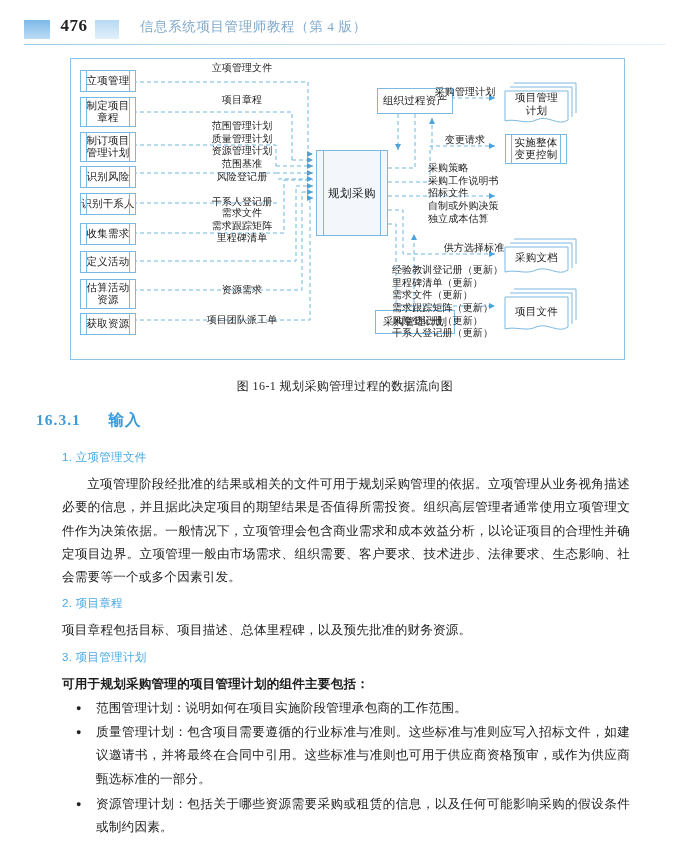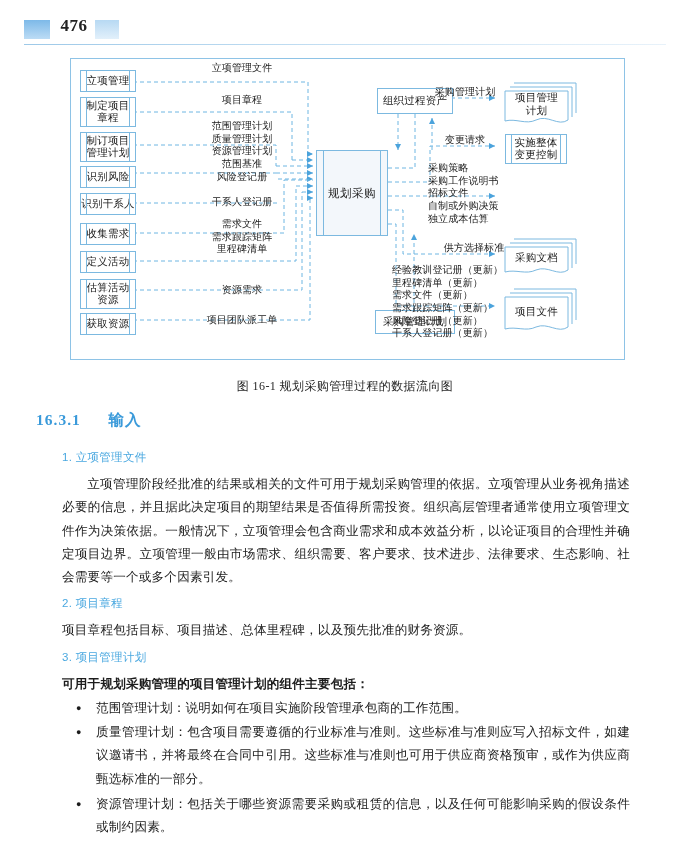--- a/index.html
+++ b/index.html
@@ -208,20 +208,21 @@
     color: #1c1c1c;
   }
 </style>
 </head>
 <body>
 
 <div class="page-header">
   <div class="hdr-swatch-left"></div>
   <div class="hdr-pageno">476</div>
   <div class="hdr-swatch-right"></div>
+  <div class="hdr-title">信息系统项目管理师教程（第 4 版）</div>
   <div class="hdr-rule"></div>
 </div>
 
 <div class="figure-wrap">
   <div class="fig-frame"></div>
 
   <svg class="wires" viewBox="0 0 555 302" preserveAspectRatio="none">
     <defs>
       <marker id="ah" markerWidth="7" markerHeight="7" refX="6" refY="3" orient="auto">
         <path d="M0,0 L6,3 L0,6 z" fill="#4ba3dc"></path>
@@ -297,21 +298,21 @@
   </div>
 
   <div class="flabel center" style="left:112px; top:4px; width:120px;">立项管理文件</div>
   <div class="flabel center" style="left:112px; top:36px; width:120px;">项目章程</div>
   <div class="flabel center" style="left:110px; top:62px; width:124px;">范围管理计划
 质量管理计划
 资源管理计划
 范围基准
 风险登记册</div>
   <div class="flabel center" style="left:110px; top:138px; width:124px;">干系人登记册</div>
-  <div class="flabel center" style="left:110px; top:160px; width:124px;">需求文件
+  <div class="flabel center" style="left:110px; top:149px; width:124px;">需求文件
 需求跟踪矩阵
 里程碑清单</div>
   <div class="flabel center" style="left:110px; top:226px; width:124px;">资源需求</div>
   <div class="flabel center" style="left:108px; top:256px; width:128px;">项目团队派工单</div>
 
   <div class="node plain" style="left:307px; top:30px; width:76px; height:26px;">
     <span>组织过程资产</span>
   </div>
 
   <div class="central" style="left:246px; top:92px; width:72px; height:86px;">

